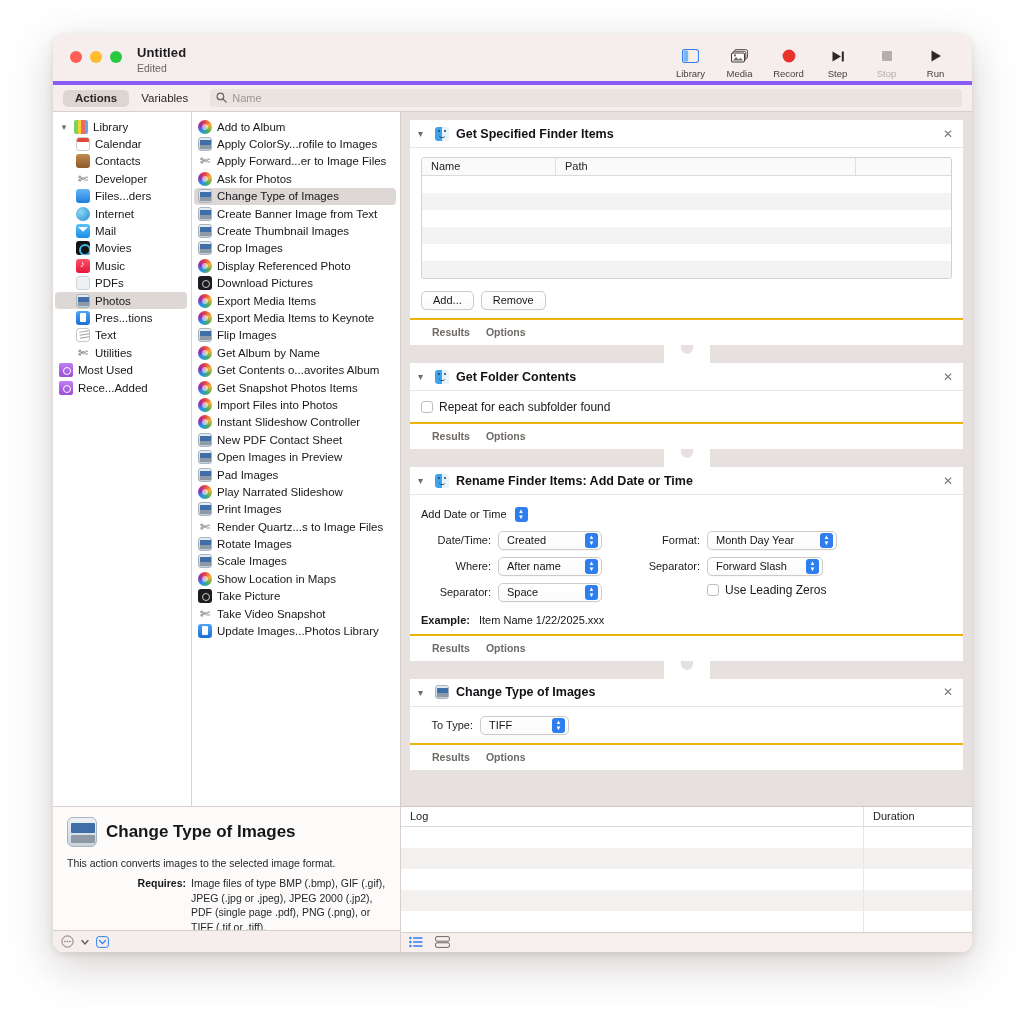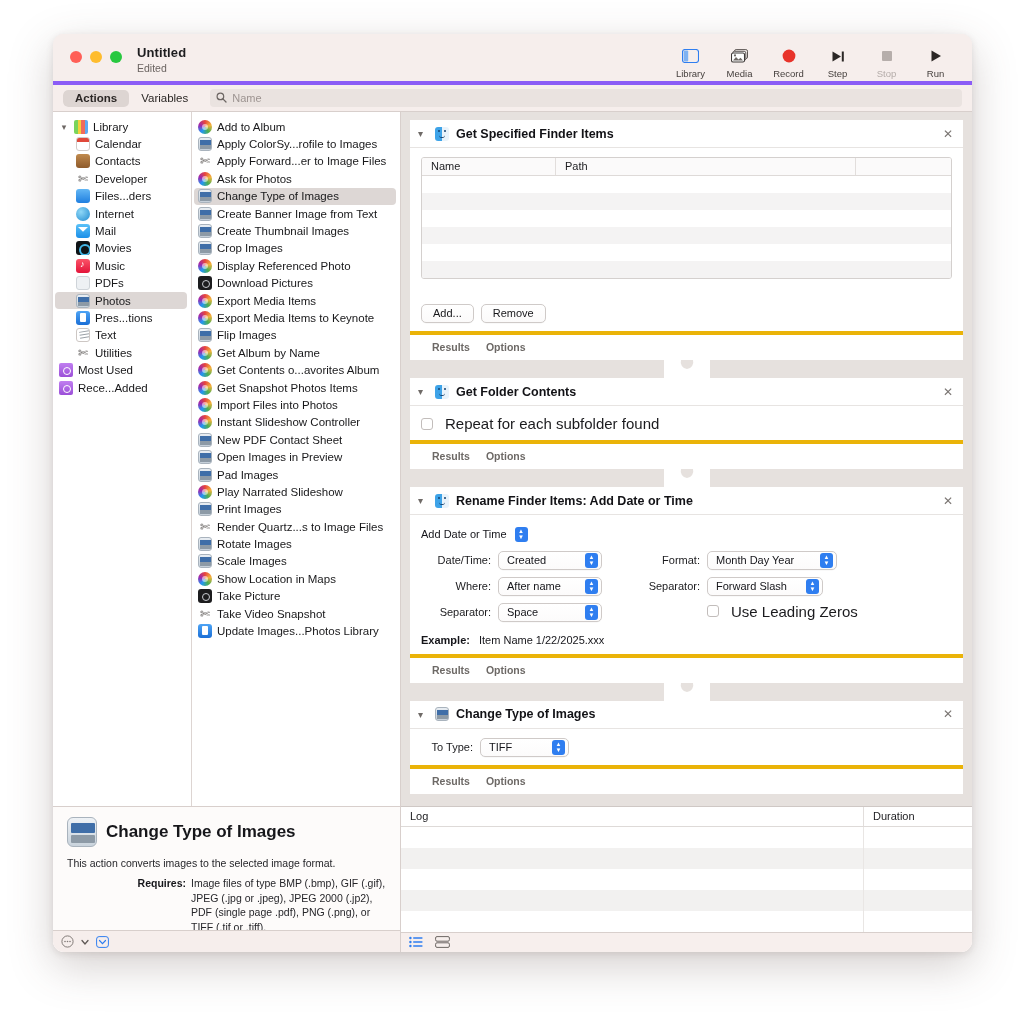--- a/index.html
+++ b/index.html
@@ -209,50 +209,50 @@
     display: flex; align-items: center; gap: 7px;
     height: 28px; padding: 0 10px 0 8px;
     border-bottom: 1px solid #e7e4e2;
   }
   .act-head .chev { font-size: 10px; color: #6f6a67; width: 10px; }
   .act-title { font-size: 12.5px; font-weight: bold; color: #121216; flex: 1; }
   .act-close { font-size: 12px; color: #7b7673; cursor: default; }
   .act-body { padding: 9px 11px 0 11px; }
   .act-footer {
     display: flex; gap: 16px; padding: 6px 0 7px 22px;
-    border-top: 4px solid #eab308; margin-top: 8px;
+    border-top: 2px solid #eab308; margin-top: 8px;
   }
   .act-footer .lnk { font-size: 10.5px; font-weight: bold; color: #6d6966; cursor: default; }
 
   
   .ftable {
     border: 1px solid #d4d0ce; border-radius: 3px; overflow: hidden;
     background: #fff;
   }
   .fthead { display: flex; height: 18px; background: #fbfafa; border-bottom: 1px solid #dedad8; }
   .fthead .th {
     font-size: 11px; color: #1d1d20; padding: 2px 0 0 9px;
     border-right: 1px solid #e2dedc;
   }
   .th.name { width: 134px; flex: 0 0 134px; }
   .th.path { width: 300px; flex: 0 0 300px; }
   .th.rest { flex: 1; border-right: none; }
   .ftrow { height: 17px; }
   .ftrow.alt { background: #f4f3f3; }
 
-  .btnrow { display: flex; gap: 7px; margin-top: 25px; }
+  .btnrow { display: flex; gap: 7px; margin-top: 12px; }
   .pbtn {
     font-size: 11px; color: #17171a;
     background: linear-gradient(#ffffff,#fbfafa);
     border: 1px solid #cfcac8; border-radius: 5px;
     padding: 2px 11px 3px; cursor: default;
     box-shadow: 0 .5px 0 rgba(0,0,0,.05);
   }
 
-  .checkline { display: flex; align-items: center; gap: 12px; font-size: 15px; color: #1b1b1e; }
+  .checkline { display: flex; align-items: center; gap: 6px; font-size: 12px; color: #1b1b1e; }
   .cbox { width: 12px; height: 12px; border: 1px solid #c2bdbb; border-radius: 3px; background: #fff; flex:0 0 12px;}
 
   
   .popup {
     display: inline-flex; align-items: center; justify-content: space-between;
     background: linear-gradient(#ffffff,#fcfbfb);
     border: 1px solid #cfcac8; border-radius: 5px;
     height: 19px; padding: 0 3px 0 8px; gap: 8px;
     font-size: 11px; color: #15151a; cursor: default;
     box-shadow: 0 .5px 0 rgba(0,0,0,.05);

